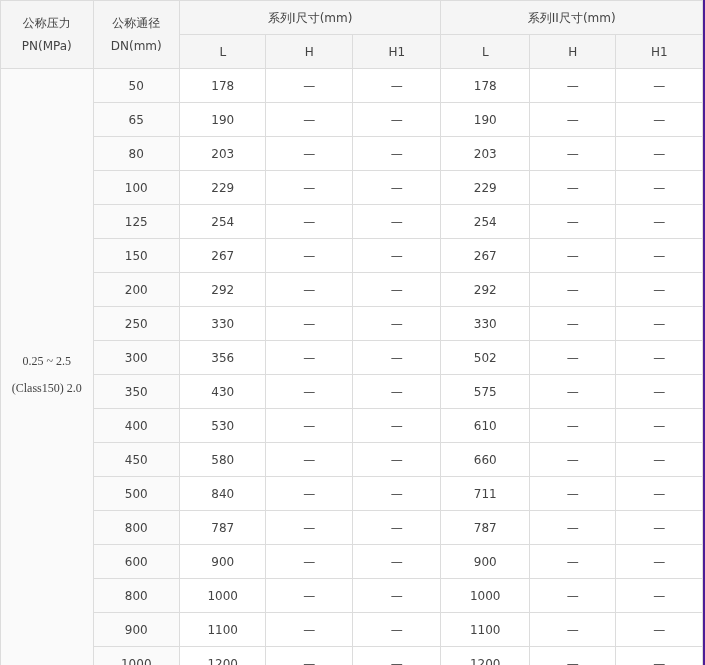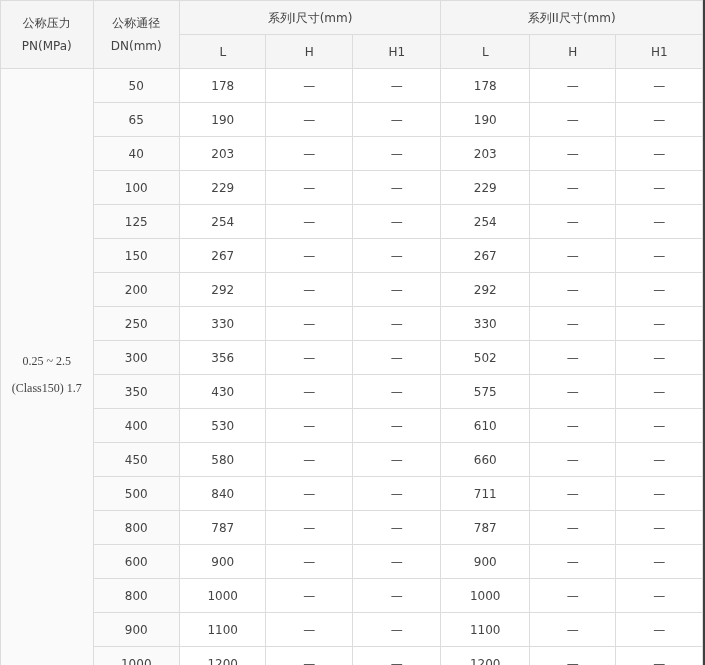--- a/index.html
+++ b/index.html
@@ -11,21 +11,21 @@
     font-family: "DejaVu Sans", "Liberation Sans", sans-serif;
     font-size: 12px;
     color: #333333;
     -webkit-font-smoothing: antialiased;
   }
   .sheet {
     width: 705px;
     height: 665px;
     position: relative;
     overflow: hidden;
-    background: #404040;
+    background: #4c1d95;
   }
   table.spec {
     border-collapse: collapse;
     width: 703px;
     margin: 0;
     table-layout: fixed;
   }
   table.spec th,
   table.spec td {
     border: 1px solid #dcdcdc;
@@ -123,41 +123,41 @@
         <th class="hdr-sub">H1</th>
         <th class="hdr-sub">L</th>
         <th class="hdr-sub">H</th>
         <th class="hdr-sub">H1</th>
       </tr>
     </thead>
     <tbody>
         <tr>
           <td class="pressure-cell" rowspan="18">
             <span>0.25 ~ 2.5</span>
-            <span>(Class150) 1.7</span>
+            <span>(Class150) 2.0</span>
           </td>
           <td class="body-cell dn-cell">50</td>
           <td class="body-cell">178</td>
           <td class="body-cell">—</td>
           <td class="body-cell">—</td>
           <td class="body-cell">178</td>
           <td class="body-cell">—</td>
           <td class="body-cell">—</td>
         </tr>
         <tr>
           <td class="body-cell dn-cell">65</td>
           <td class="body-cell">190</td>
           <td class="body-cell">—</td>
           <td class="body-cell">—</td>
           <td class="body-cell">190</td>
           <td class="body-cell">—</td>
           <td class="body-cell">—</td>
         </tr>
         <tr>
-          <td class="body-cell dn-cell">40</td>
+          <td class="body-cell dn-cell">80</td>
           <td class="body-cell">203</td>
           <td class="body-cell">—</td>
           <td class="body-cell">—</td>
           <td class="body-cell">203</td>
           <td class="body-cell">—</td>
           <td class="body-cell">—</td>
         </tr>
         <tr>
           <td class="body-cell dn-cell">100</td>
           <td class="body-cell">229</td>

